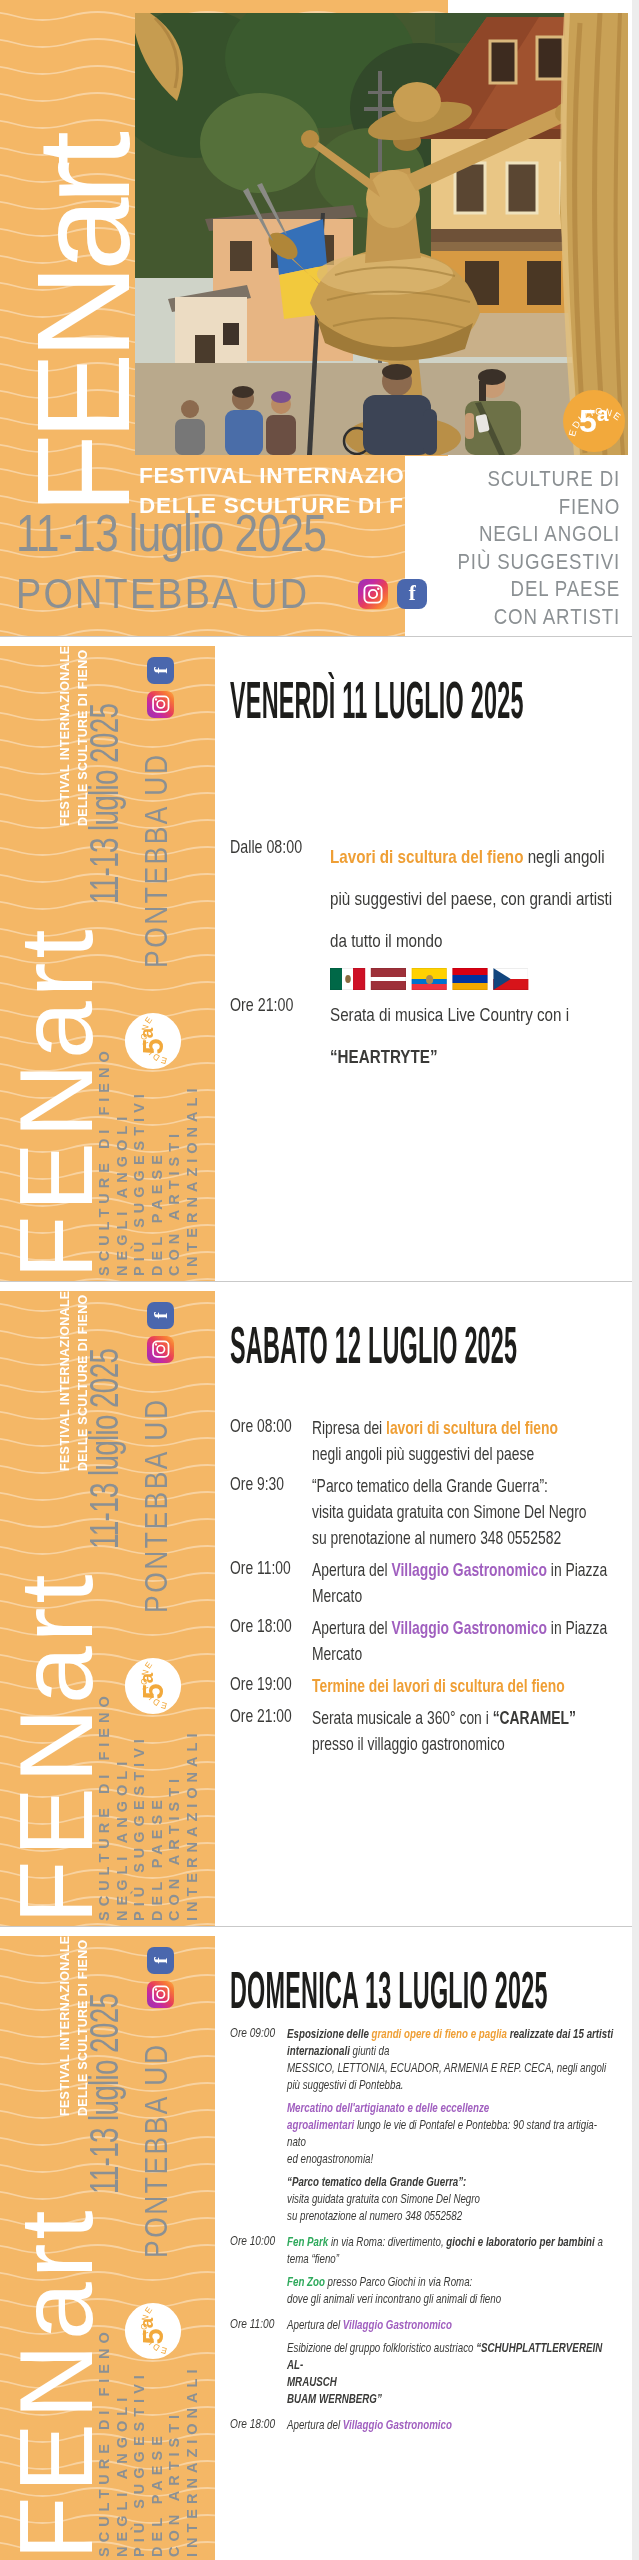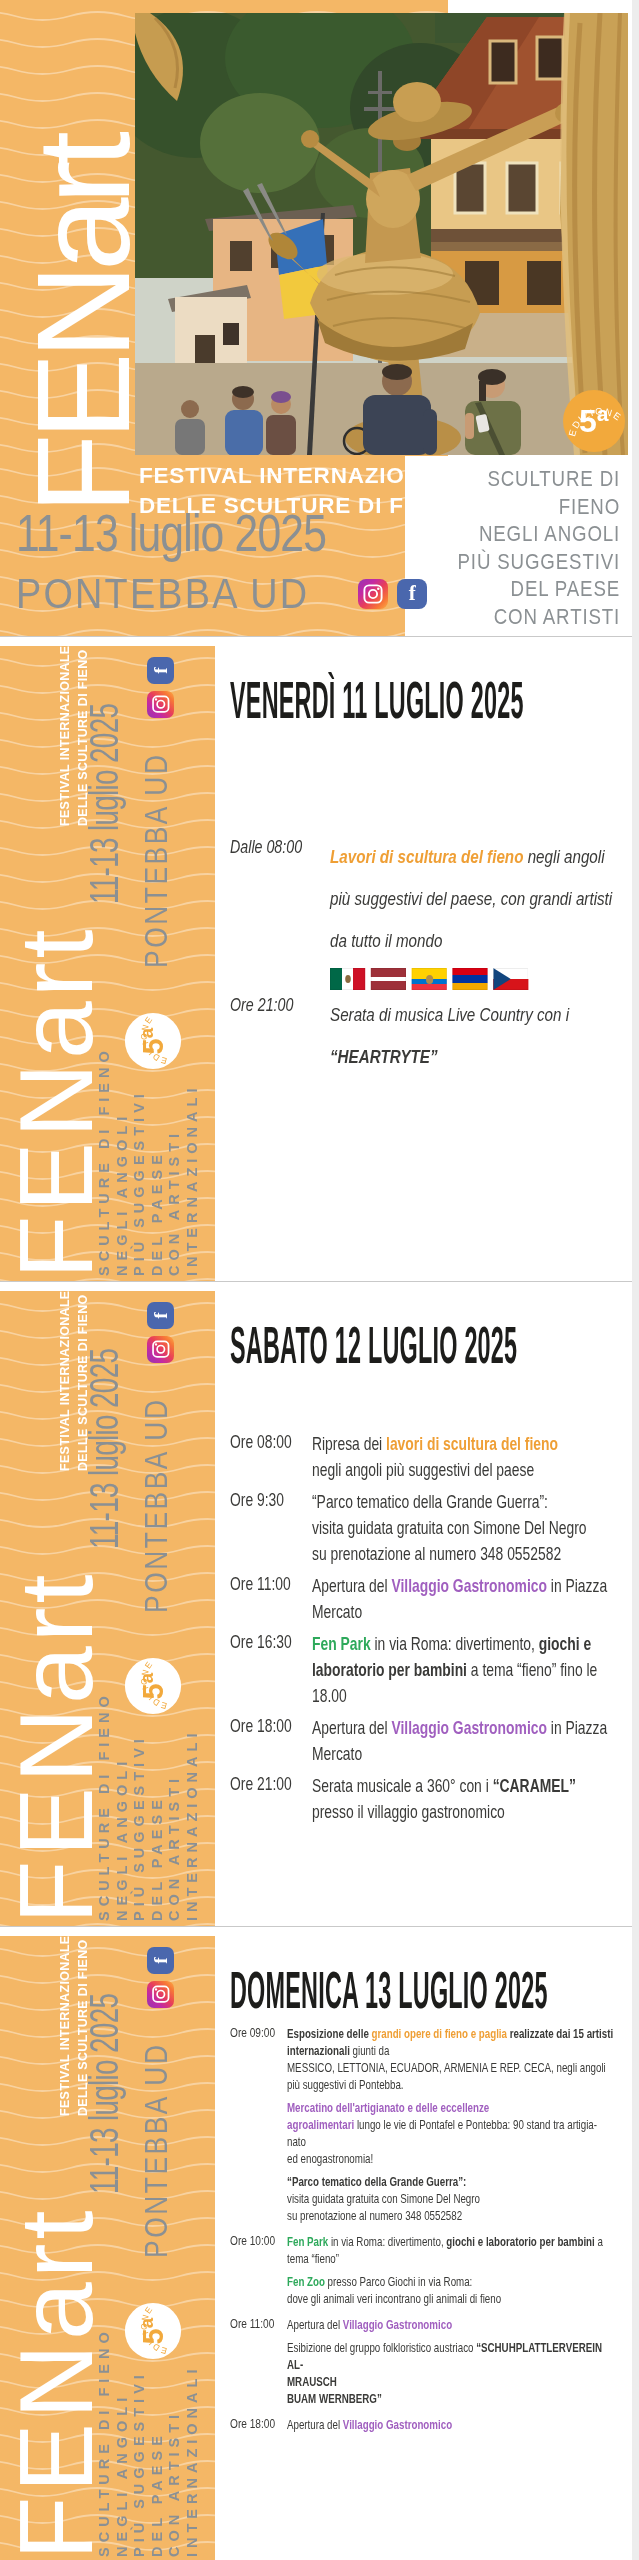--- a/index.html
+++ b/index.html
@@ -36,28 +36,28 @@
   .sb-badge{position:absolute;left:124px;top:366px;width:58px;height:58px;transform:rotate(-90deg);}
   .sb-tagline{left:96px;top:calc(100% - 5px);transform:rotate(-90deg);color:var(--gray);font-weight:700;font-size:14.5px;line-height:17.5px;letter-spacing:5px;}
   
   .content{margin-left:215px;position:relative;padding:28px 0 0 15px;}
   .day-title{margin:0;color:#1d1d1b;font-size:52px;line-height:1;font-weight:700;letter-spacing:.5px;transform:scaleX(.45);transform-origin:0 0;white-space:nowrap;}
   .event{position:relative;}
   .event-time{position:absolute;left:0;top:0;color:#3a3a38;transform-origin:0 0;white-space:nowrap;}
   .event-body{color:#3a3a38;transform-origin:0 0;}
   .event-body p{margin:0;}
   .d0 .events{margin-top:110px;}
-  .d0 .event{margin-bottom:4px;font-style:italic;}
+  .d0 .event{margin-bottom:4px;}
   .d0 .event-time{font-size:19px;transform:scaleX(.75);}
   .d0 .event-body{margin-left:100px;width:368px;font-size:19px;line-height:42px;transform:scaleX(.8);}
-  .d1 .events{margin-top:60px;}
+  .d1 .events{margin-top:44px;}
   .d1 .event{margin-bottom:6px;}
   .d1 .event-time{font-size:18.5px;transform:scaleX(.75);}
   .d1 .event-body{margin-left:82px;width:412px;font-size:18.5px;line-height:26px;transform:scaleX(.75);}
-  .d2 .events{margin-top:9px;}
+  .d2 .events{margin-top:9px;font-style:italic;}
   .d2 .event{margin-bottom:9px;}
   .d2 .event-time{font-size:13px;transform:scaleX(.78);}
   .d2 .event-body{margin-left:57px;width:440px;font-size:13px;line-height:17px;transform:scaleX(.75);}
   .d2 .event-body p{margin-bottom:6px;}
   .d2 .events .event:nth-child(5){margin-top:26px;}
   
   .sg-b{font-weight:700;}
   .sg-o{color:var(--orange);font-weight:700;}
   .sg-p{color:var(--purple);font-weight:700;}
   .sg-g{color:var(--green);font-weight:700;}
@@ -430,29 +430,29 @@
                 <p><span class="sg-n">“Parco tematico della Grande Guerra”:</span><br><span class="sg-n">visita guidata gratuita con Simone Del Negro</span><br><span class="sg-n">su prenotazione al numero 348 0552582</span></p>
               </div>
             </div>
             <div class="event">
               <div class="event-time">Ore 11:00</div>
               <div class="event-body">
                 <p><span class="sg-n">Apertura del </span><span class="sg-p">Villaggio Gastronomico</span><span class="sg-n"> in Piazza Mercato</span></p>
               </div>
             </div>
             <div class="event">
-              <div class="event-time">Ore 16:30</div>
-              <div class="event-body">
-                <p><span class="sg-g">Fen Park</span><span class="sg-n"> in via Roma: divertimento, </span><span class="sg-b">giochi e laboratorio per bambini</span><span class="sg-n"> a tema “fieno” fino le 18.00</span></p>
-              </div>
-            </div>
-            <div class="event">
               <div class="event-time">Ore 18:00</div>
               <div class="event-body">
                 <p><span class="sg-n">Apertura del </span><span class="sg-p">Villaggio Gastronomico</span><span class="sg-n"> in Piazza Mercato</span></p>
+              </div>
+            </div>
+            <div class="event">
+              <div class="event-time">Ore 19:00</div>
+              <div class="event-body">
+                <p><span class="sg-o">Termine dei lavori di scultura del fieno</span></p>
               </div>
             </div>
             <div class="event">
               <div class="event-time">Ore 21:00</div>
               <div class="event-body">
                 <p><span class="sg-n">Serata musicale a 360° con i </span><span class="sg-b">“CARAMEL”</span><br><span class="sg-n">presso il villaggio gastronomico</span></p>
               </div>
             </div>
           </div>
         </div>

